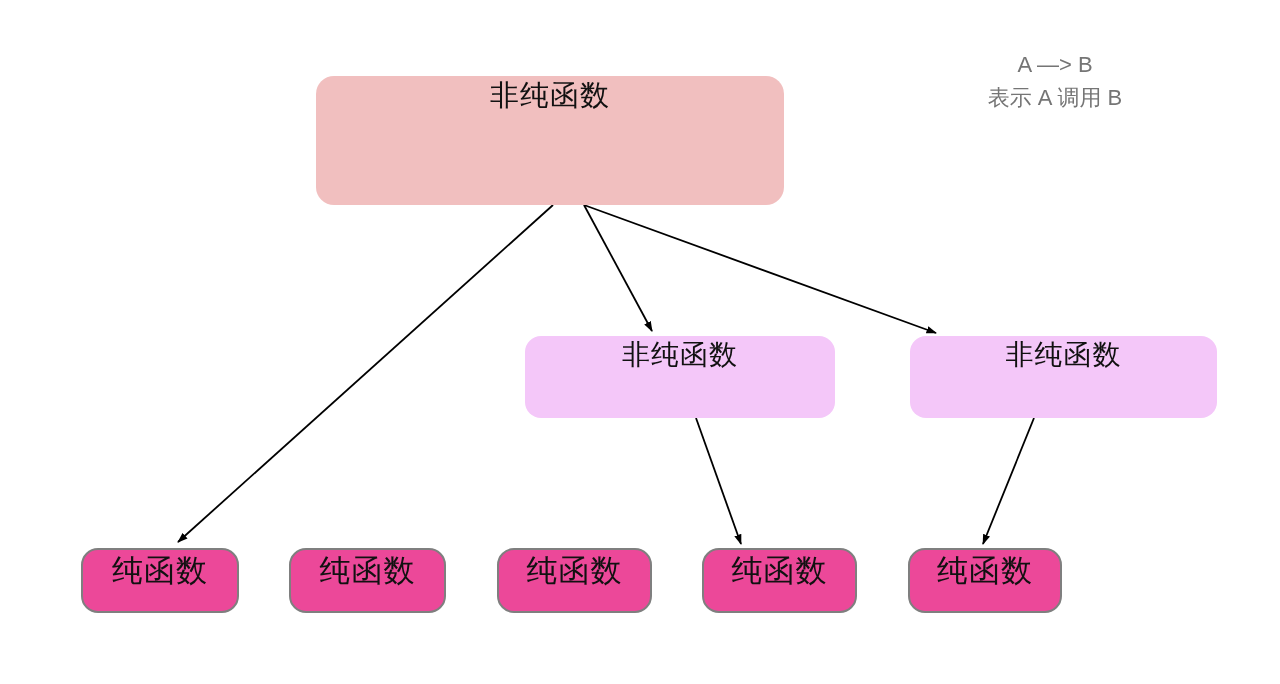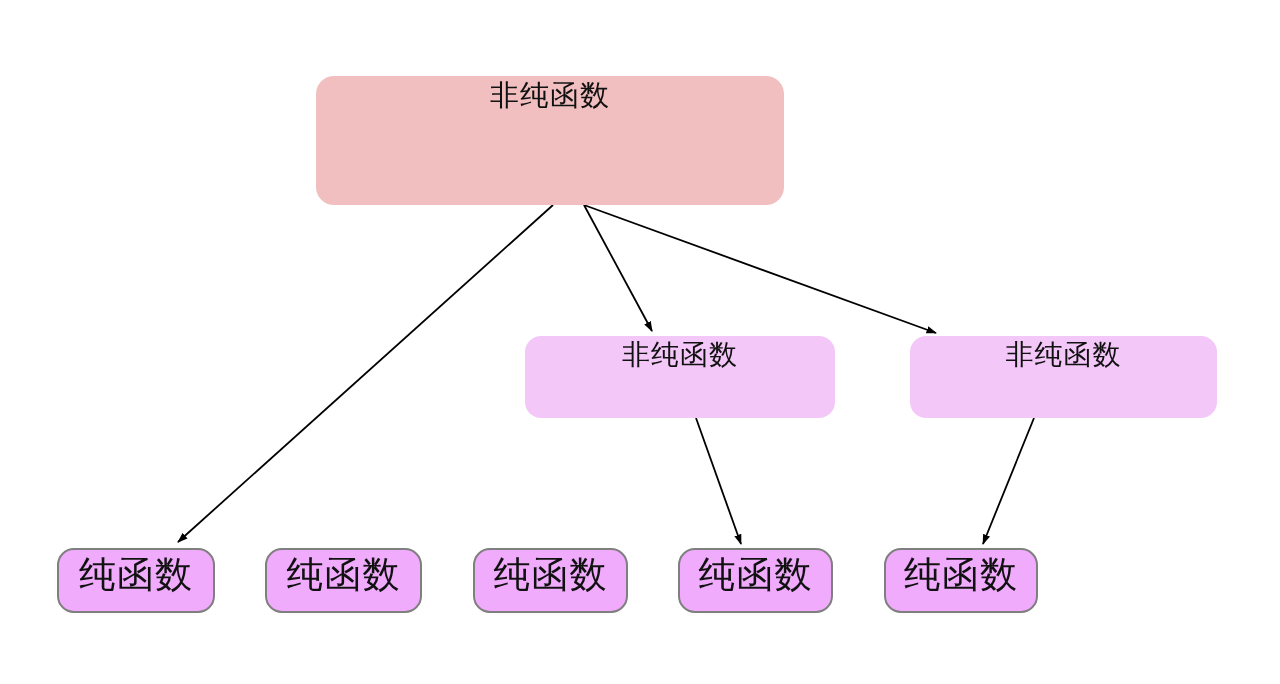--- a/index.html
+++ b/index.html
@@ -44,24 +44,25 @@
     border-radius: 16px;
     font-size: 28px;
     height: 82px;
     top: 336px;
   }
   .node-impure-mid { left: 525px; width: 310px; }
   .node-impure-right { left: 910px; width: 307px; }
   .node-pure {
     top: 548px;
     height: 65px;
-    background: #f0abfc;
+    background: #ec4899;
     border: 2px solid #7f7f7f;
     border-radius: 17px;
-    font-size: 37px;
+    font-size: 31px;
+    margin-left: 24px;
   }
   .node-pure-1 { left: 57px;  width: 158px; }
   .node-pure-2 { left: 265px; width: 157px; }
   .node-pure-3 { left: 473px; width: 155px; }
   .node-pure-4 { left: 678px; width: 155px; }
   .node-pure-5 { left: 884px; width: 154px; }
   .legend {
     position: absolute;
     left: 940px; top: 48px;
     width: 230px;
@@ -111,14 +112,18 @@
   <div class="node node-pure node-pure-3">
     <span>纯函数</span>
   </div>
   <div class="node node-pure node-pure-4">
     <span>纯函数</span>
   </div>
   <div class="node node-pure node-pure-5">
     <span>纯函数</span>
   </div>
 
+  <div class="legend">
+    <div>A —&gt; B</div>
+    <div>表示 A 调用 B</div>
+  </div>
 
 </div>
 
 </body></html>

